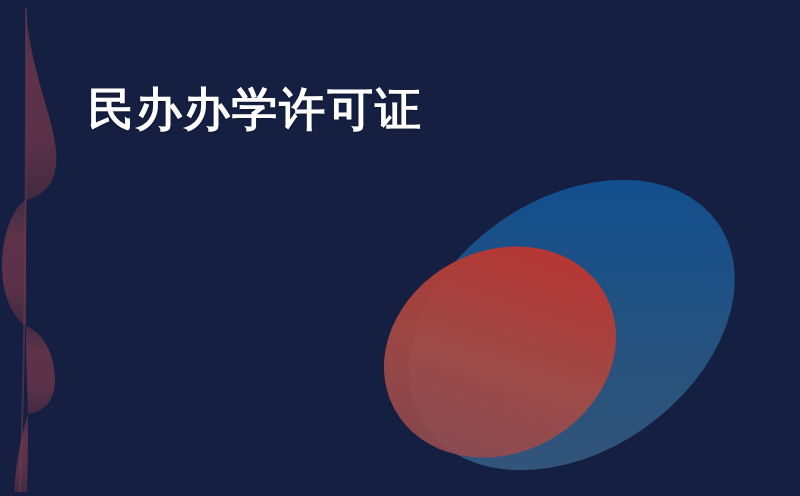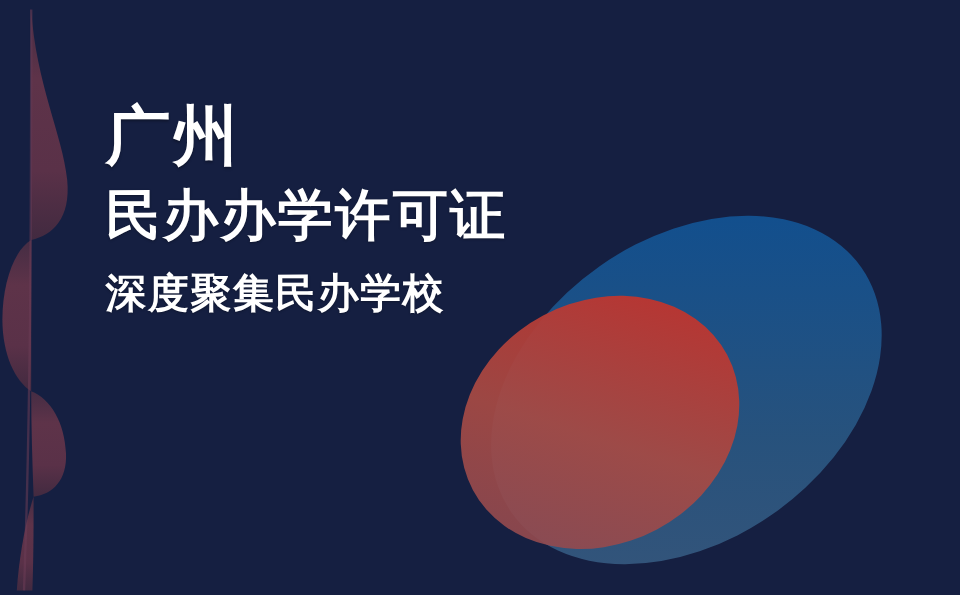--- a/index.html
+++ b/index.html
@@ -147,22 +147,20 @@
                C 22 432, 16 462, 14 492
                C 19 492, 23 492, 27 492
                C 28 462, 28 436, 28 414 Z" fill="url(#gradRibbon)"></path>
 
       <path d="M 26 8 C 26 150, 26 330, 20 492" fill="none" stroke="#6b3c55" stroke-opacity="0.55" stroke-width="2"></path>
     </svg>
   </div>
 
   <div id="text-block">
 
-    <div id="title-line-1" class="title-line">广州</div>
 
     <div id="title-line-2" class="title-line">民办办学许可证</div>
 
-    <div id="subtitle">深度聚集民办学校</div>
 
 
   </div>
 
 </div>
 
 </body></html>

